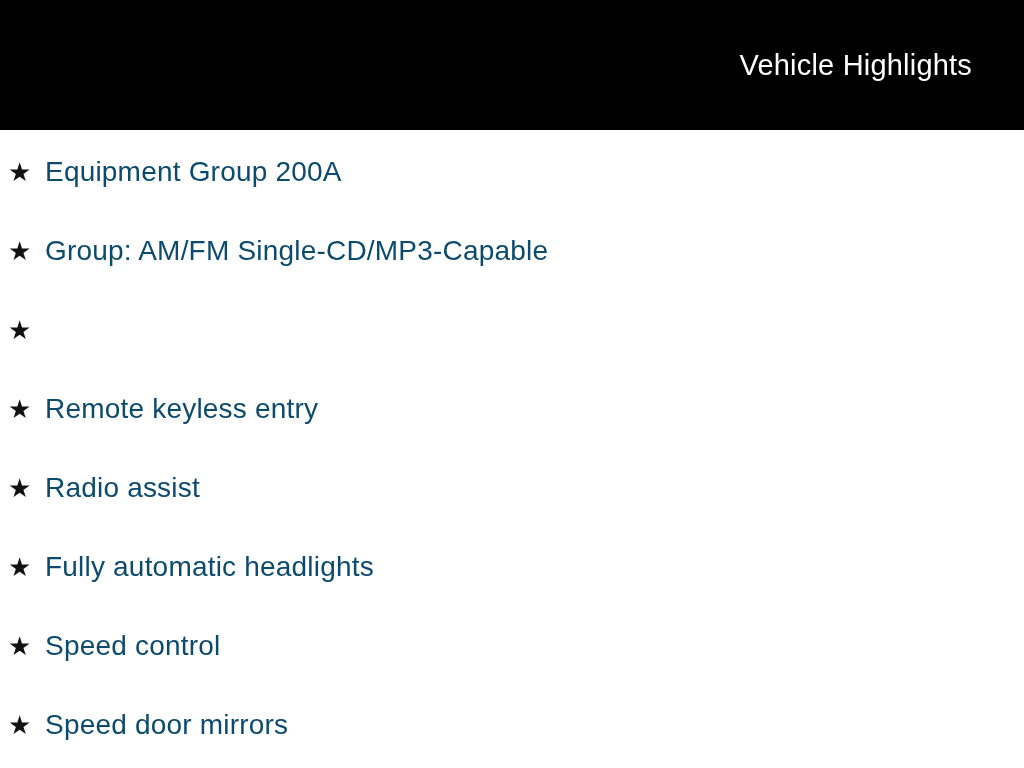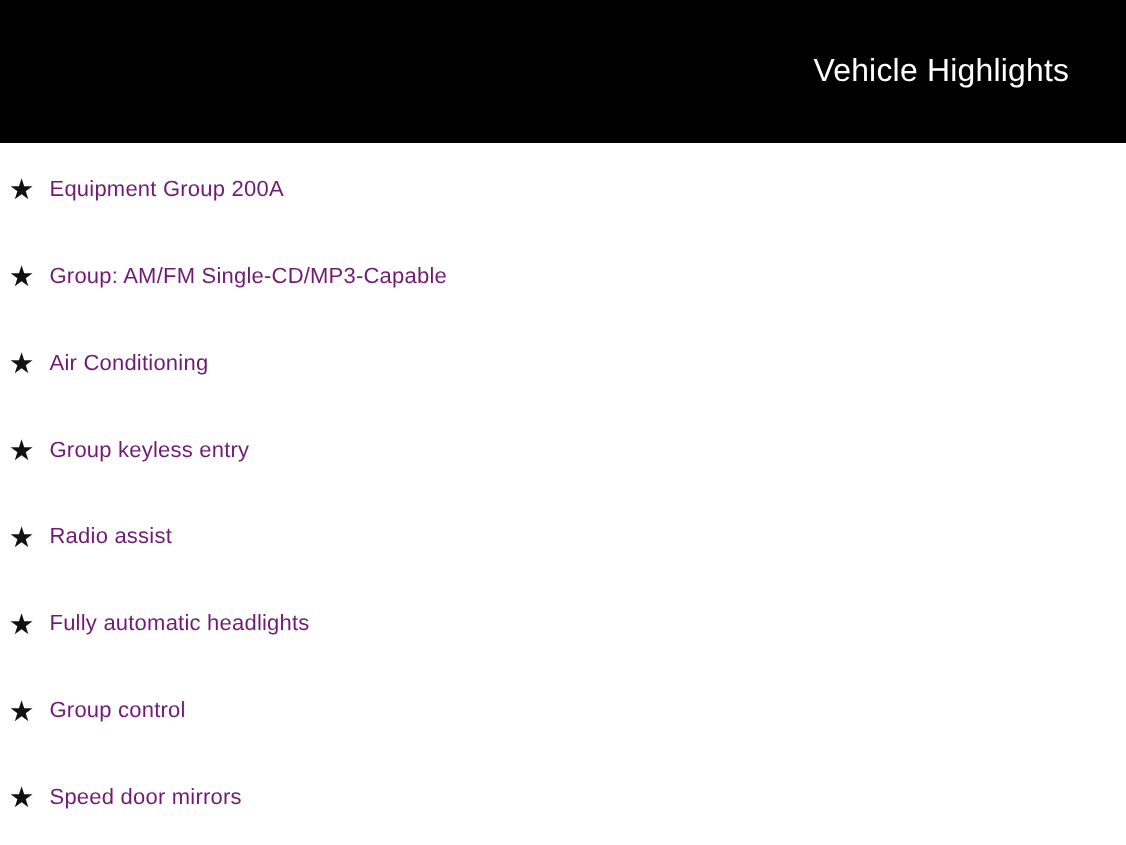--- a/index.html
+++ b/index.html
@@ -40,23 +40,23 @@
   .star {
     width: 24px;
     font-size: 26px;
     line-height: 1;
     color: #111111;
     flex: 0 0 auto;
     text-align: left;
   }
   .item-text {
     margin-left: 13px;
-    font-size: 20px;
+    font-size: 28px;
     line-height: 1;
-    color: #701a75;
+    color: #0c4a6e;
     letter-spacing: 0.2px;
     white-space: nowrap;
   }
 </style>
 </head>
 <body>
 
 <div class="header-bar">
   <div class="header-title">Vehicle Highlights</div>
 </div>
@@ -65,35 +65,34 @@
     <li class="highlight-item">
       <span class="star">★</span>
       <span class="item-text">Equipment Group 200A</span>
     </li>
     <li class="highlight-item">
       <span class="star">★</span>
       <span class="item-text">Group: AM/FM Single-CD/MP3-Capable</span>
     </li>
     <li class="highlight-item">
       <span class="star">★</span>
-      <span class="item-text">Air Conditioning</span>
     </li>
     <li class="highlight-item">
       <span class="star">★</span>
-      <span class="item-text">Group keyless entry</span>
+      <span class="item-text">Remote keyless entry</span>
     </li>
     <li class="highlight-item">
       <span class="star">★</span>
       <span class="item-text">Radio assist</span>
     </li>
     <li class="highlight-item">
       <span class="star">★</span>
       <span class="item-text">Fully automatic headlights</span>
     </li>
     <li class="highlight-item">
       <span class="star">★</span>
-      <span class="item-text">Group control</span>
+      <span class="item-text">Speed control</span>
     </li>
     <li class="highlight-item">
       <span class="star">★</span>
       <span class="item-text">Speed door mirrors</span>
     </li>
   </ul>
 
 </body></html>

